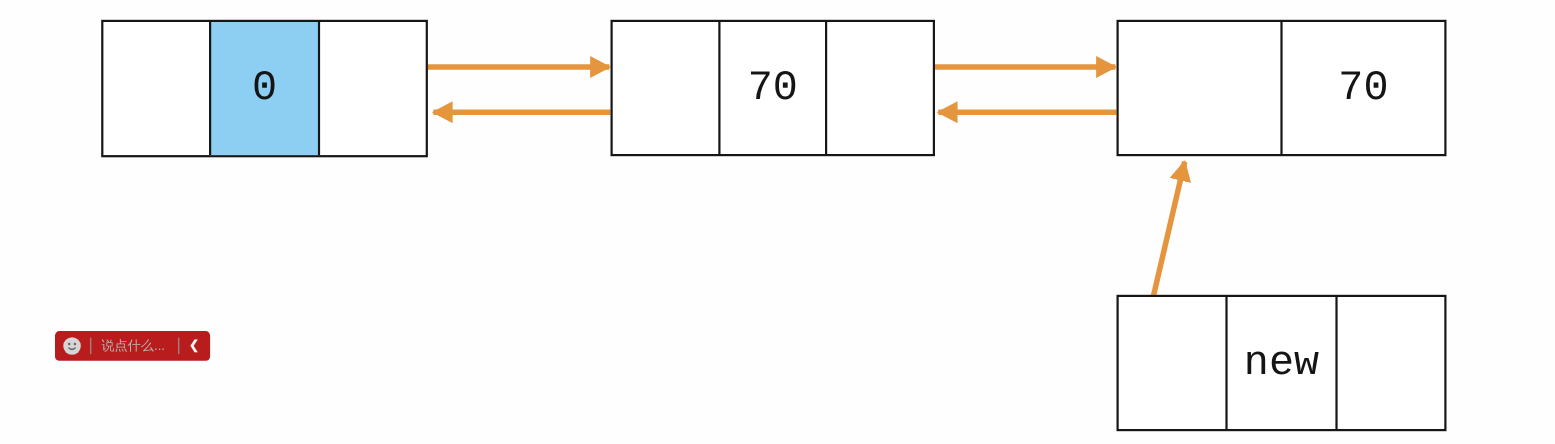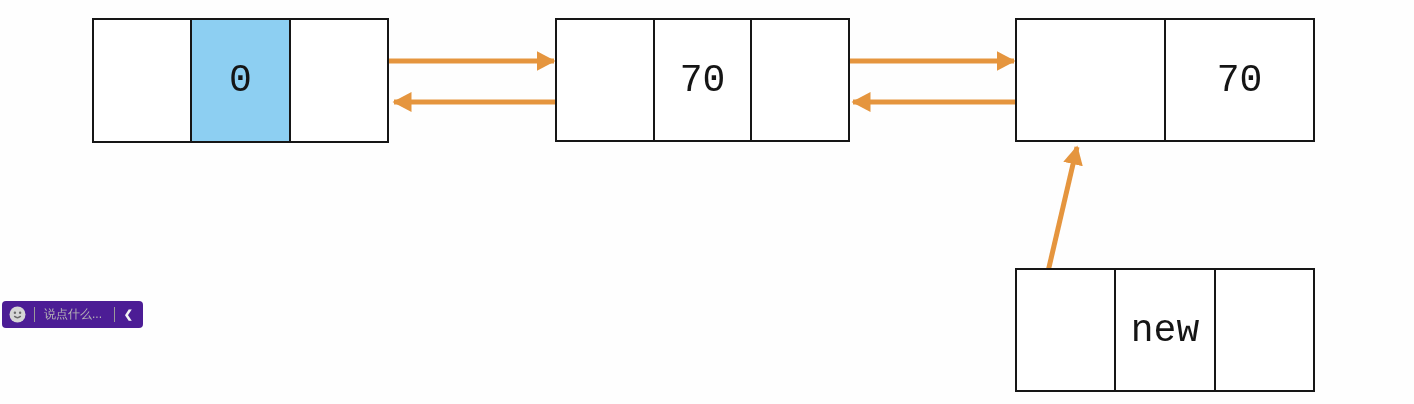--- a/index.html
+++ b/index.html
@@ -59,21 +59,21 @@
     <div class="cell"></div>
     <div class="cell">70</div>
   </div>
 
   <div class="node" id="node-new">
     <div class="cell"></div>
     <div class="cell">new</div>
     <div class="cell"></div>
   </div>
 
-  <div class="chat-bar" style="background: #4c1d95;">
+  <div class="chat-bar" style="background: #b91c1c; margin-left: 48px;">
     <span class="emoji-btn">
       <svg width="17" height="17" viewBox="0 0 17 17">
         <circle cx="8.5" cy="8.5" r="8" fill="#d6d6d6"></circle>
         <circle cx="5.9" cy="6.7" r="1.2" fill="#6b6b6b"></circle>
         <circle cx="11.1" cy="6.7" r="1.2" fill="#6b6b6b"></circle>
         <path d="M5.6 10.4 q2.9 2.5 5.8 0" stroke="#6b6b6b" stroke-width="1.4" fill="none" stroke-linecap="round"></path>
       </svg>
     </span>
     <span class="chat-divider d1"></span>
     <span class="chat-placeholder">说点什么...</span>

